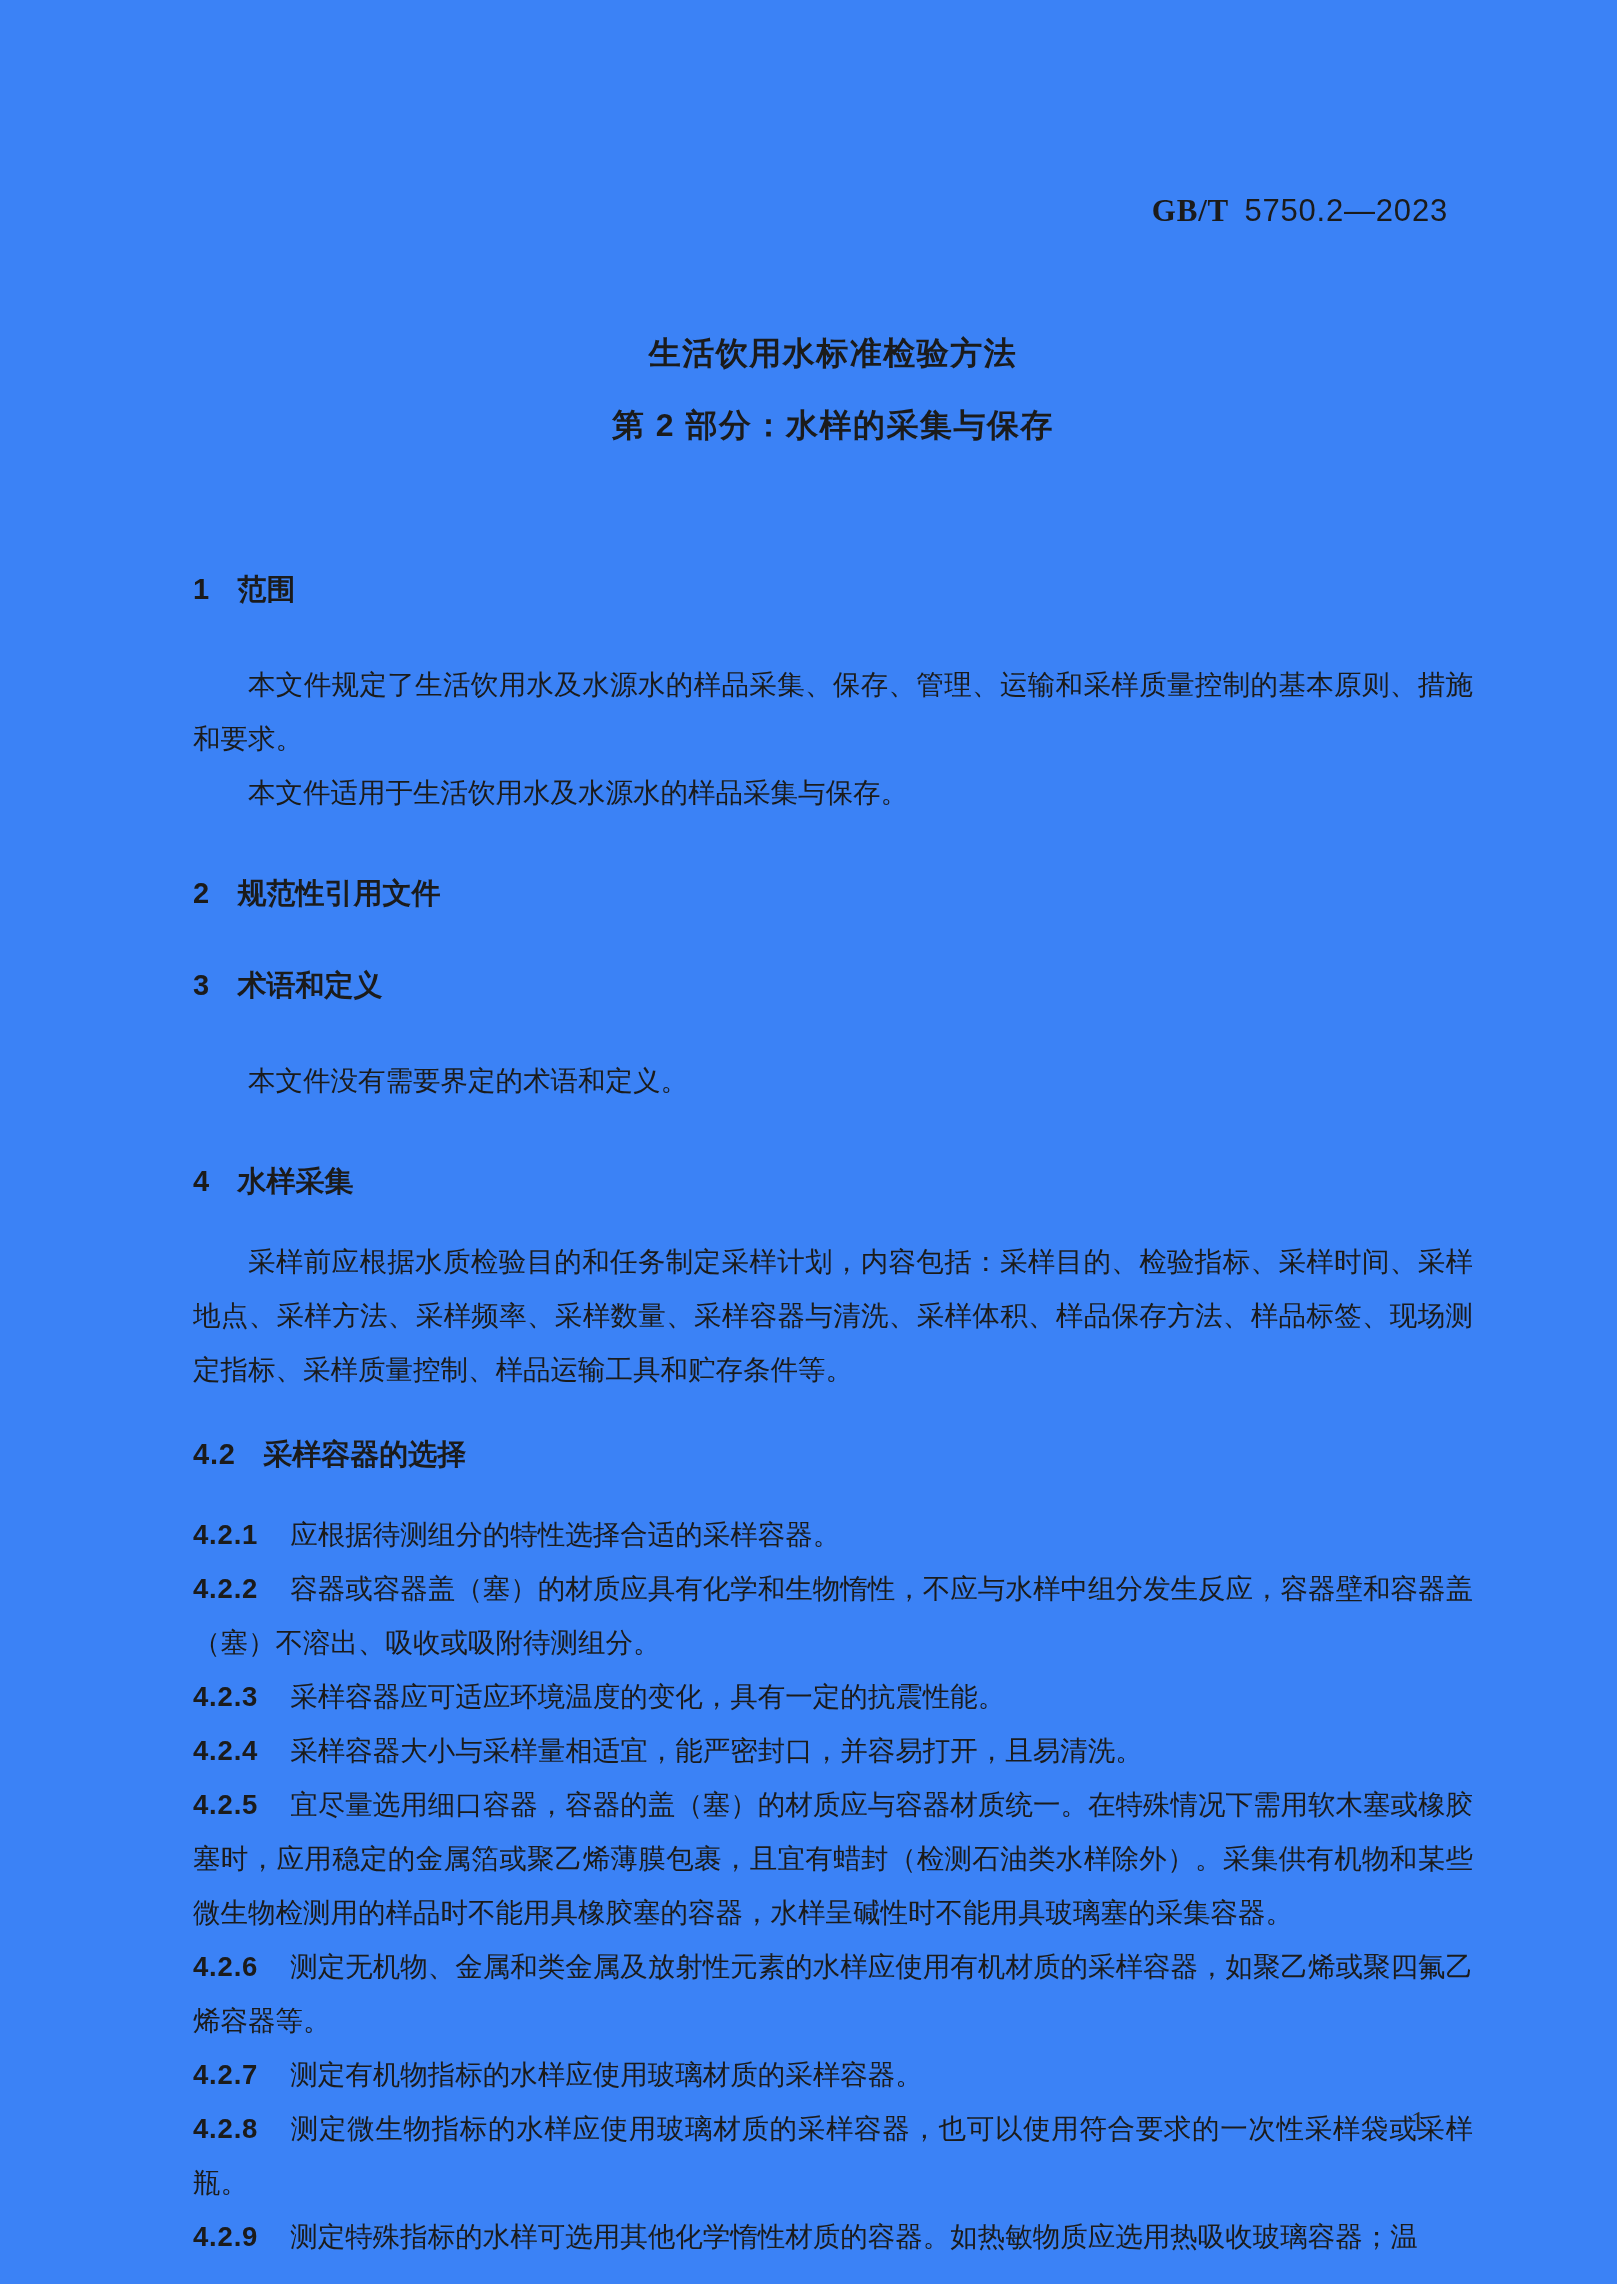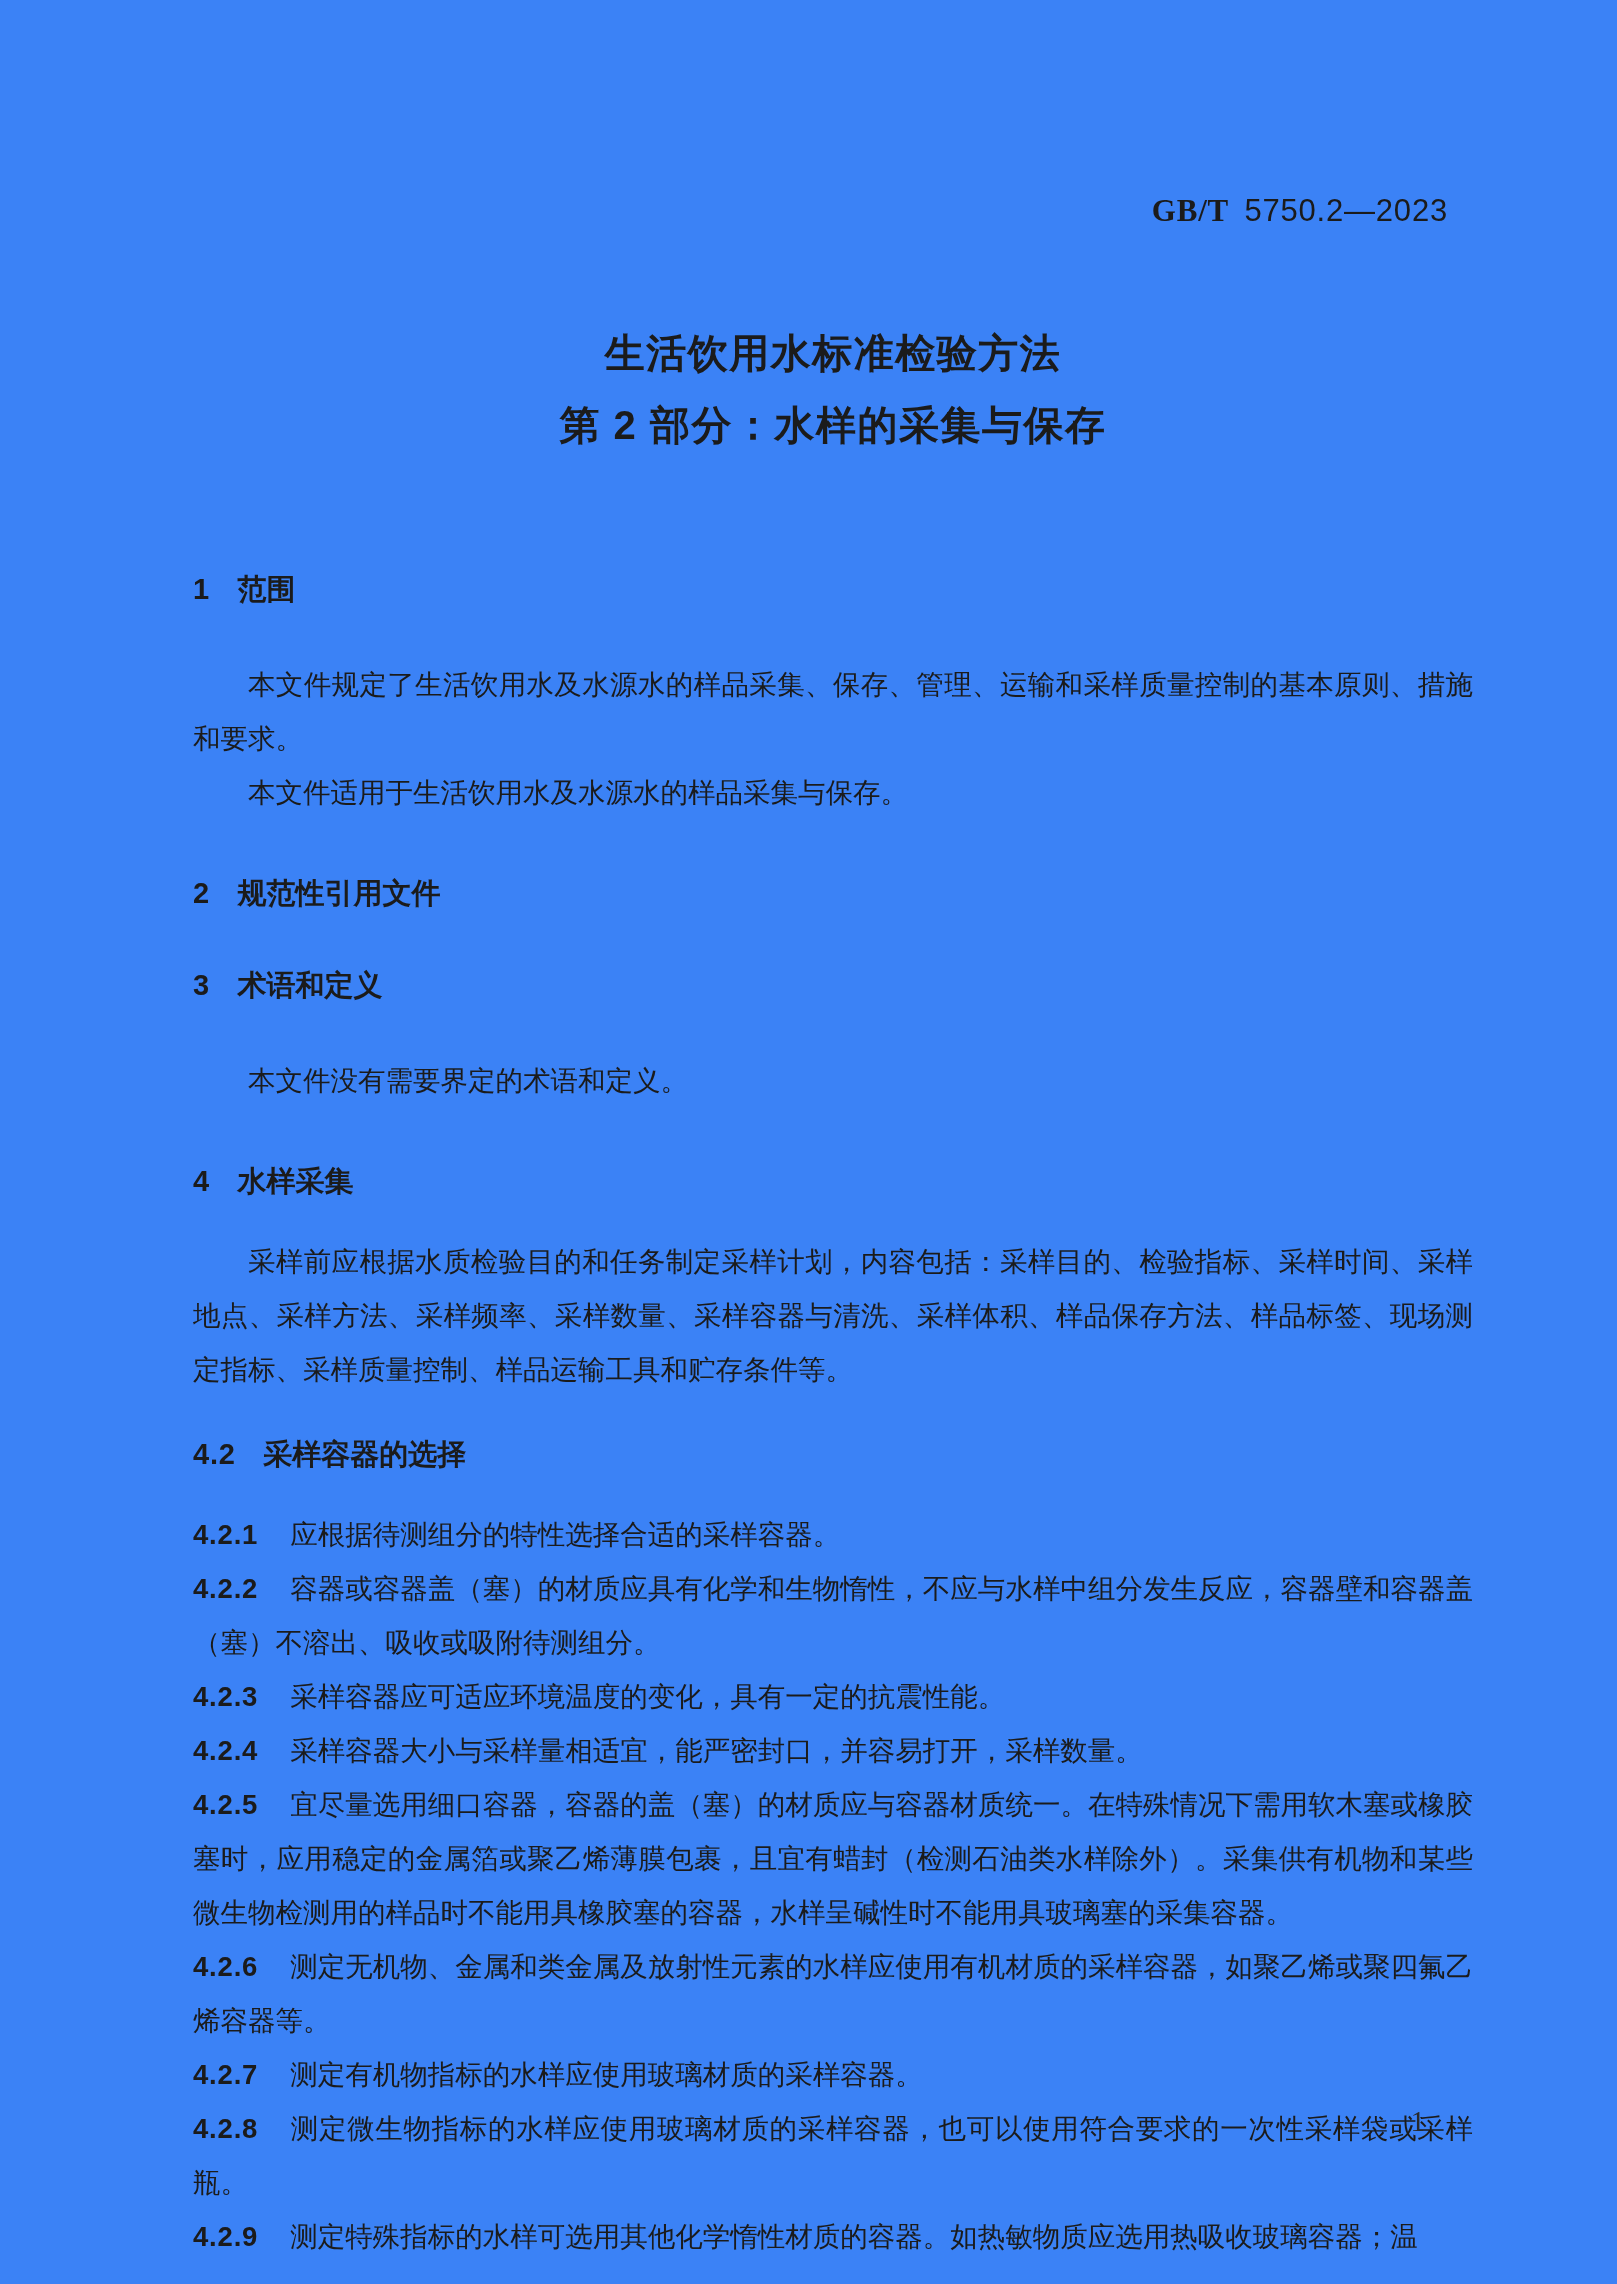--- a/index.html
+++ b/index.html
@@ -35,21 +35,21 @@
   .content {
     position: absolute;
     left: 193px;
     top: 329px;
     width: 1280px;
   }
   .doc-title {
     text-align: center;
     font-family: "Liberation Sans", sans-serif;
     font-weight: 700;
-    font-size: 40px;
+    font-size: 32px;
     line-height: 49px;
     letter-spacing: 1.5px;
   }
   .sec-heading {
     font-family: "Liberation Sans", sans-serif;
     font-weight: 700;
     font-size: 29px;
     line-height: 38px;
   }
   .sec-num { margin-right: 27.5px; letter-spacing: 0.8px; }
@@ -118,21 +118,21 @@
 
     <p class="body indent mt32">采样前应根据水质检验目的和任务制定采样计划，内容包括：采样目的、检验指标、采样时间、采样地点、采样方法、采样频率、采样数量、采样容器与清洗、采样体积、样品保存方法、样品标签、现场测定指标、采样质量控制、样品运输工具和贮存条件等。</p>
 
     <div class="sec-heading mt50">
       <span class="sec-num">4.2</span><span>采样容器的选择</span>
     </div>
 
     <p class="body mt32"><span class="cnum">4.2.1</span><span>应根据待测组分的特性选择合适的采样容器。</span></p>
     <p class="body"><span class="cnum">4.2.2</span><span>容器或容器盖（塞）的材质应具有化学和生物惰性，不应与水样中组分发生反应，容器壁和容器盖（塞）不溶出、吸收或吸附待测组分。</span></p>
     <p class="body"><span class="cnum">4.2.3</span><span>采样容器应可适应环境温度的变化，具有一定的抗震性能。</span></p>
-    <p class="body"><span class="cnum">4.2.4</span><span>采样容器大小与采样量相适宜，能严密封口，并容易打开，采样数量。</span></p>
+    <p class="body"><span class="cnum">4.2.4</span><span>采样容器大小与采样量相适宜，能严密封口，并容易打开，且易清洗。</span></p>
     <p class="body"><span class="cnum">4.2.5</span><span>宜尽量选用细口容器，容器的盖（塞）的材质应与容器材质统一。在特殊情况下需用软木塞或橡胶塞时，应用稳定的金属箔或聚乙烯薄膜包裹，且宜有蜡封（检测石油类水样除外）。采集供有机物和某些微生物检测用的样品时不能用具橡胶塞的容器，水样呈碱性时不能用具玻璃塞的采集容器。</span></p>
     <p class="body"><span class="cnum">4.2.6</span><span>测定无机物、金属和类金属及放射性元素的水样应使用有机材质的采样容器，如聚乙烯或聚四氟乙烯容器等。</span></p>
     <p class="body"><span class="cnum">4.2.7</span><span>测定有机物指标的水样应使用玻璃材质的采样容器。</span></p>
     <p class="body"><span class="cnum">4.2.8</span><span>测定微生物指标的水样应使用玻璃材质的采样容器，也可以使用符合要求的一次性采样袋或采样瓶。</span></p>
     <p class="body"><span class="cnum">4.2.9</span><span>测定特殊指标的水样可选用其他化学惰性材质的容器。如热敏物质应选用热吸收玻璃容器；温</span></p>
 
   </div>
 
   <div class="page-num">1</div>
 

